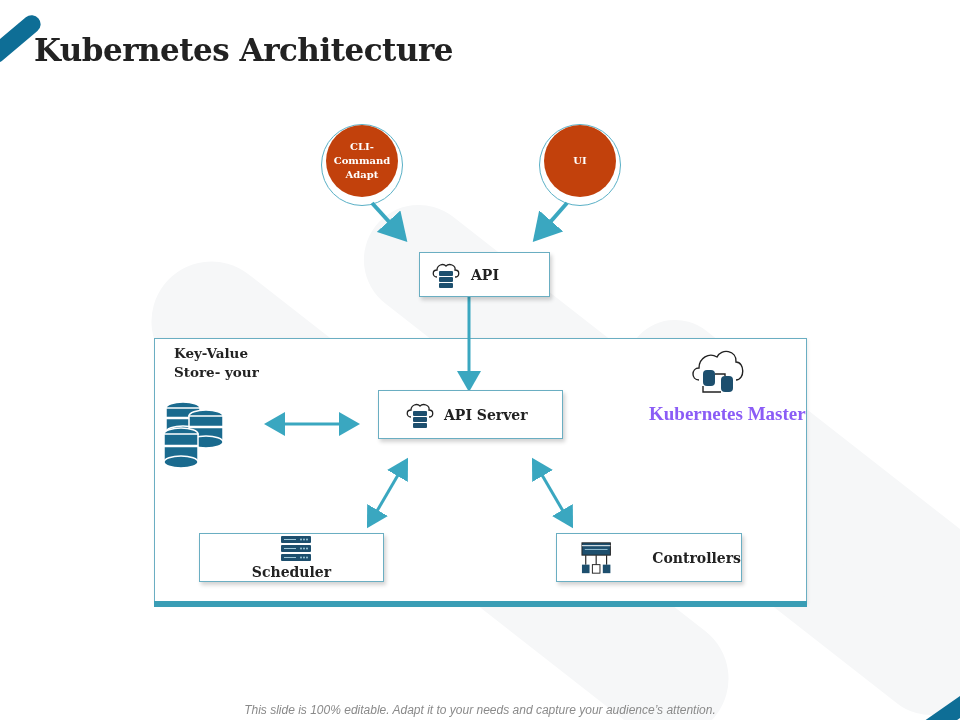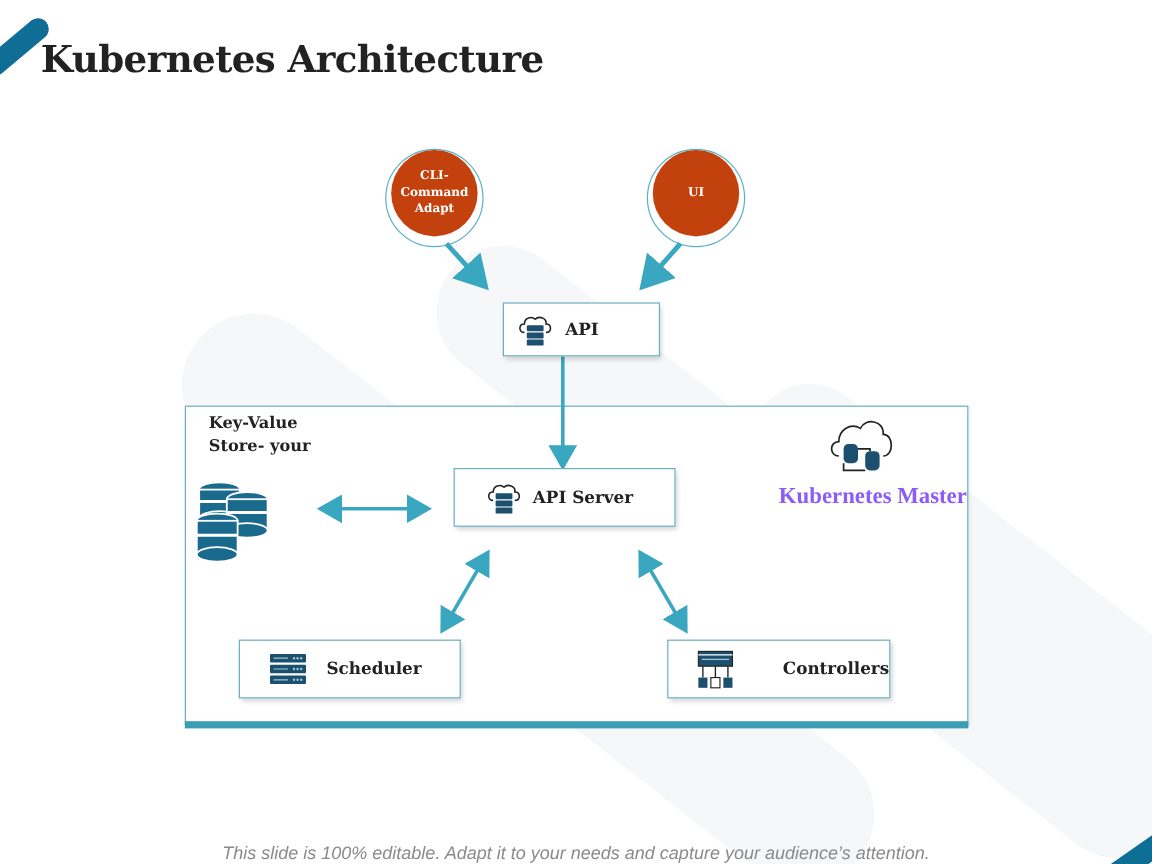--- a/index.html
+++ b/index.html
@@ -8,21 +8,21 @@
   .accent { position:absolute; background:#0e6e96; border-radius:14px; }
   .title { position:absolute; left:34px; top:32px; font-family:"DejaVu Serif", serif; font-weight:bold; font-size:31px; color:#222; letter-spacing:-0.5px; }
   .circle { position:absolute; width:80px; height:80px; border-radius:50%; border:1px solid #5ab0c6; background:#fff; }
   .circle .inner { position:absolute; left:4px; top:0; width:72px; height:72px; border-radius:50%; background:#c2410c; color:#fff; font-family:"DejaVu Serif", serif; font-weight:bold; font-size:10px; line-height:14px; display:flex; align-items:center; justify-content:center; text-align:center; }
   .box { position:absolute; background:#fff; border:1px solid #6aaec2; box-shadow:2px 3px 4px rgba(0,0,0,0.18); display:flex; align-items:center; }
   .box .label { font-family:"DejaVu Serif", serif; font-weight:bold; font-size:14px; color:#222; }
   .master { position:absolute; left:154px; top:338px; width:651px; height:264px; border:1px solid #6aaec2; background:#fff; box-shadow:1px 1px 3px rgba(0,0,0,0.08); }
   .master-bar { position:absolute; left:154px; top:601px; width:653px; height:6px; background:#3a9db5; }
   .kv-label { position:absolute; left:174px; top:344px; font-weight:bold; font-size:13.5px; line-height:19px; color:#222; font-family:"DejaVu Serif", serif; }
   .km-label { position:absolute; left:649px; top:403px; font-weight:bold; font-size:19px; color:#8b5cf6; font-family:Liberation Serif, serif; }
-  .footer { position:absolute; left:0; width:960px; top:703px; text-align:center; font-family:"Liberation Sans", sans-serif; font-style:italic; font-size:15px; color:#8a8a8a; }
+  .footer { position:absolute; left:0; width:960px; top:703px; text-align:center; font-family:"Liberation Sans", sans-serif; font-style:italic; font-size:12px; color:#8a8a8a; }
   svg.arrows { position:absolute; left:0; top:0; }
 </style>
 </head>
 <body>
 
 <div class="bg-stripe" style="left:380px;top:150px;width:120px;height:700px;"></div>
 <div class="bg-stripe" style="left:620px;top:80px;width:110px;height:760px;"></div>
 <div class="bg-stripe" style="left:830px;top:220px;width:100px;height:620px;"></div>
 <div class="accent" style="left:-18px;top:30px;width:64px;height:18px;transform:rotate(-40deg);"></div>
 <div class="accent" style="left:918px;top:705px;width:64px;height:18px;transform:rotate(-35deg);"></div>
@@ -103,21 +103,21 @@
 <div class="box" style="left:378px;top:390px;width:183px;height:47px;align-items:center;">
   <svg width="30" height="30" viewBox="0 0 30 30" style="margin-left:26px;margin-right:9px;">
     <path d="M6 17 C1 17 1 10 6 10 C6 5 12 3 15 6 C18 3 25 5 24 10 C29 10 29 17 24 17" fill="none" stroke="#222" stroke-width="1.3"></path>
     <rect x="8" y="11" width="14" height="5" rx="1" fill="#1d4f6e"></rect>
     <rect x="8" y="17" width="14" height="5" rx="1" fill="#1d4f6e"></rect>
     <rect x="8" y="23" width="14" height="5" rx="1" fill="#1d4f6e"></rect>
   </svg>
   <span class="label">API Server</span>
 </div>
 
-<div class="box" style="left:199px;top:533px;width:183px;height:47px;">
+<div class="box" style="left:199px;top:533px;width:183px;height:47px;flex-direction:column;">
   <svg width="32" height="30" viewBox="0 0 32 30" style="margin-left:24px;margin-right:16px;">
     <rect x="1" y="2" width="30" height="7" rx="1" fill="#1d4f6e"></rect>
     <rect x="1" y="11" width="30" height="7" rx="1" fill="#1d4f6e"></rect>
     <rect x="1" y="20" width="30" height="7" rx="1" fill="#1d4f6e"></rect>
     <g stroke="#9fc7d8" stroke-width="1">
       <line x1="4" y1="5.5" x2="16" y2="5.5"></line>
         <line x1="4" y1="14.5" x2="16" y2="14.5"></line>
         <line x1="4" y1="23.5" x2="16" y2="23.5"></line>
     </g>
     <g fill="#9fc7d8">

